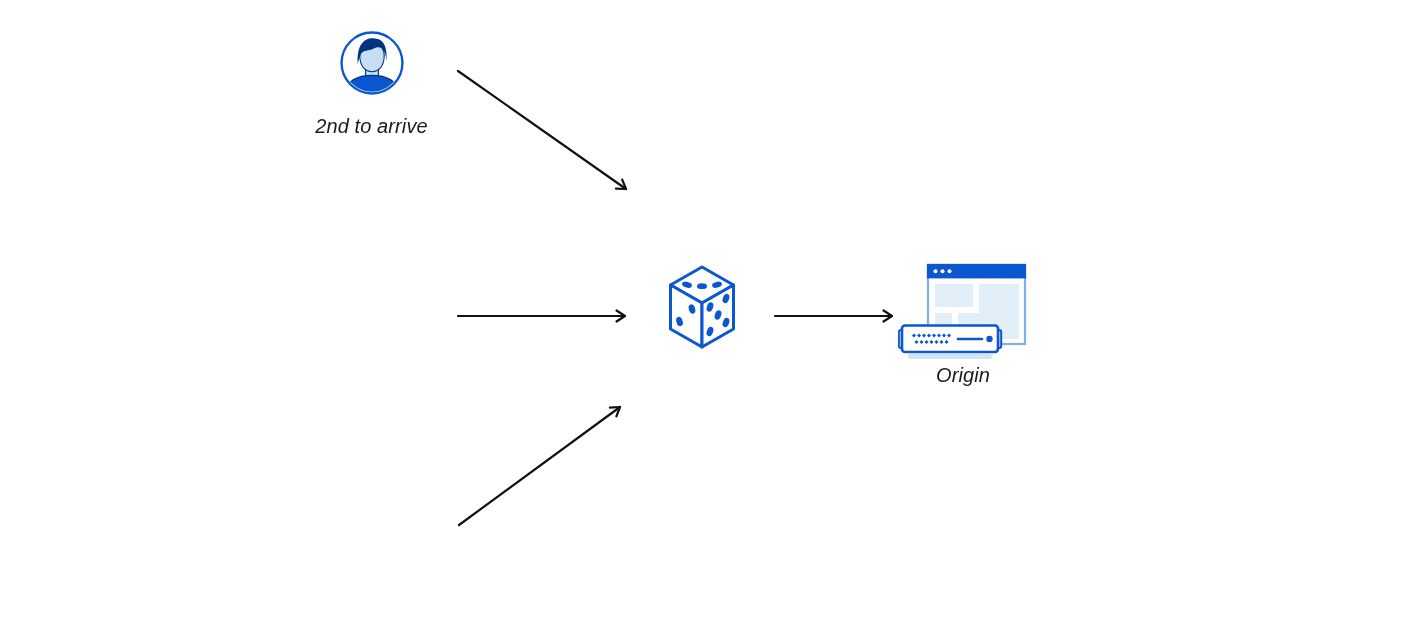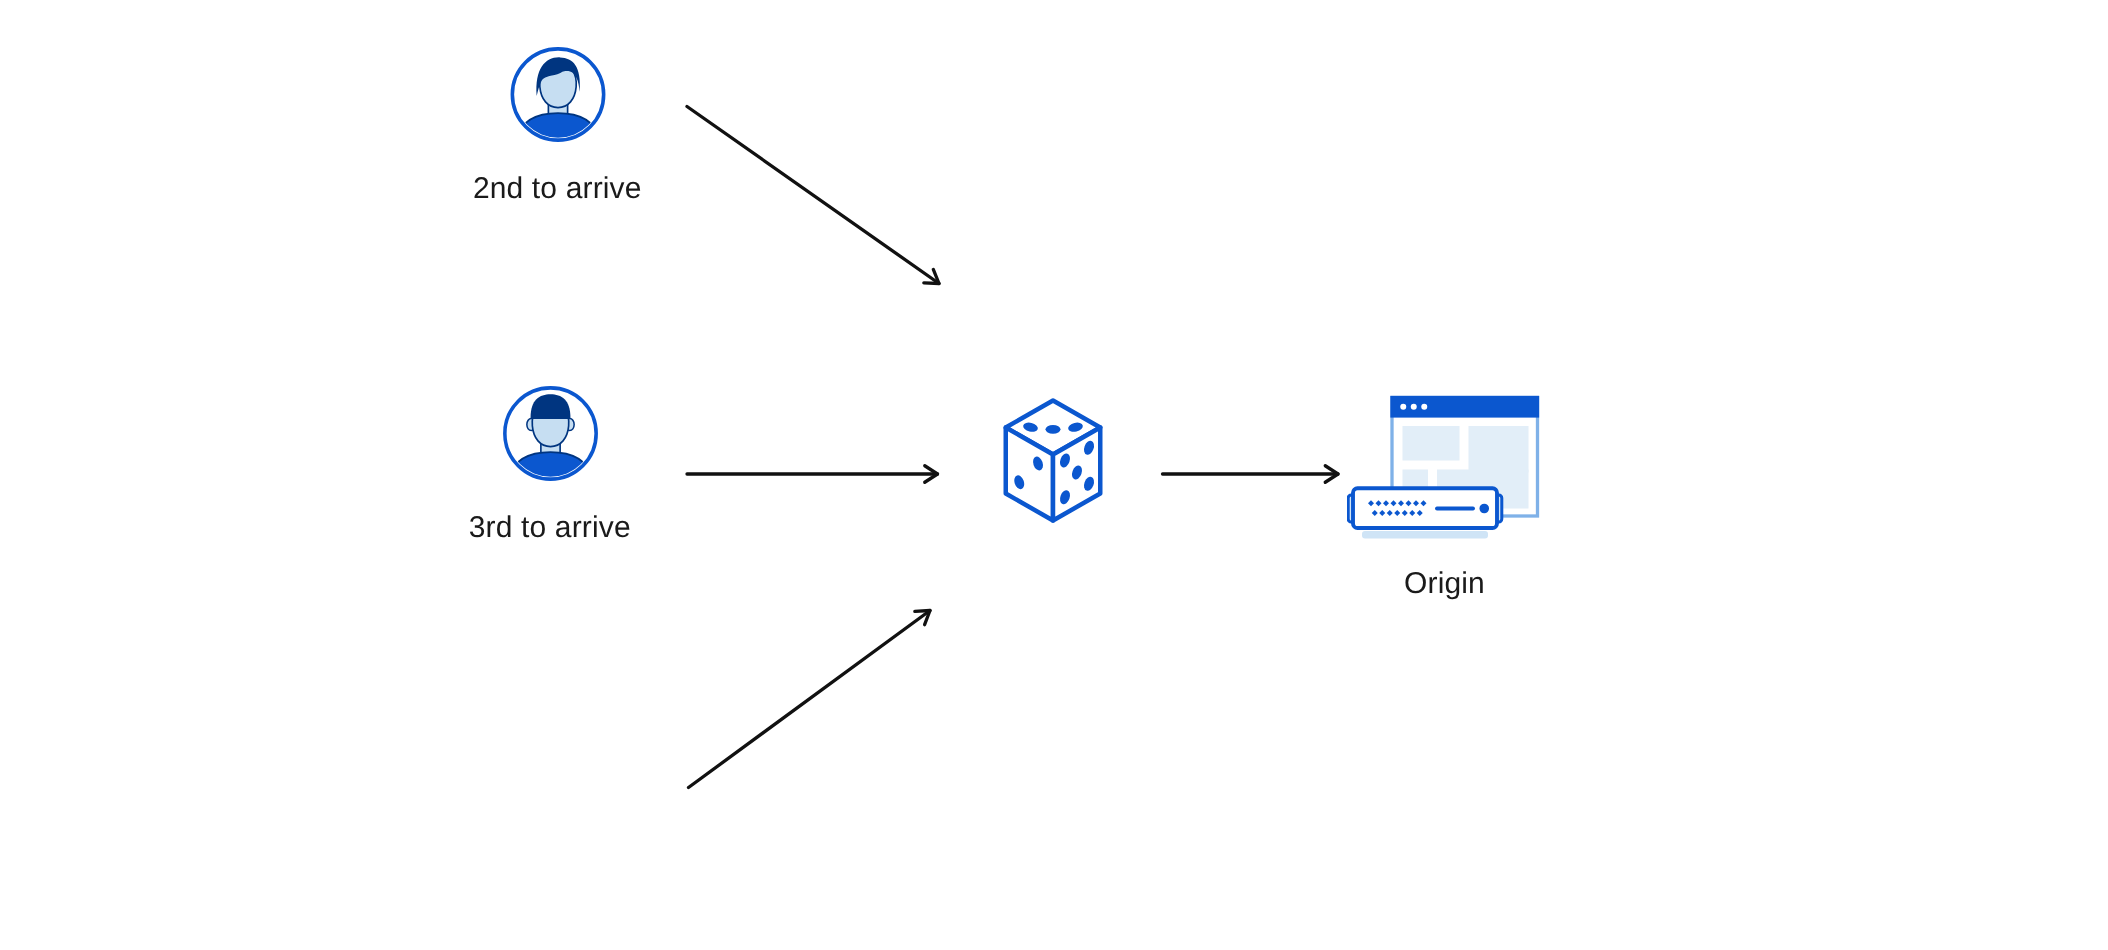--- a/index.html
+++ b/index.html
@@ -9,31 +9,31 @@
     --panel-light-blue:#e2eef8;
     --server-trim-blue:#cfe4f6;
     --window-border-blue:#7fb1e8;
     --arrow-black:#111111;
     --text-black:#1a1a1a;
     --background:#ffffff;
   }
   html,body{margin:0;padding:0;background:var(--background);}
   .canvas{
     position:relative;width:1273px;height:633px;background:var(--background);
-    font-family:"Liberation Sans",sans-serif;overflow:hidden;
+    font-family:"Liberation Sans",sans-serif;overflow:hidden;font-style:italic;
   }
   .arrows-layer{position:absolute;left:0;top:0;width:1405px;height:633px;}
   .arrow-line{stroke:var(--arrow-black);stroke-width:2.2px;fill:none;stroke-linecap:round;}
   .arrow-head{stroke:var(--arrow-black);stroke-width:2.2px;fill:none;stroke-linecap:round;stroke-linejoin:round;}
   .node{position:absolute;display:flex;flex-direction:column;align-items:center;}
   .node-label{
     margin-top:18px;font-size:20px;line-height:24px;color:var(--text-black);
     text-align:center;white-space:nowrap;letter-spacing:.1px;
   }
-  .origin-label{margin-top:14px;}
+  .origin-label{margin-top:0;}
   
   .f-white{fill:#ffffff}
   .f-blue{fill:var(--accent-blue)}
   .s-blue{stroke:var(--accent-blue)}
   .f-navy{fill:var(--navy)}
   .sk-navy{stroke:var(--navy)}
   .f-face{fill:var(--face-light-blue)}
   .f-panel{fill:var(--panel-light-blue)}
   .f-trim{fill:var(--server-trim-blue)}
   .s-win{stroke:var(--window-border-blue)}
@@ -64,37 +64,20 @@
       <g clip-path="url(#clipA)">
         <path class="f-face sk-navy" d="M29,36 L29,54 L43,54 L43,36 Z" stroke-width="1.2"></path>
         <path class="f-face sk-navy" stroke-width="1.2" d="M36,13.5 C45.5,13.5 50,21 49.2,30.5 C48.4,39.5 43.5,45.5 36,45.5 C28.5,45.5 23.6,39.5 22.8,30.5 C22,21 26.5,13.5 36,13.5 Z"></path>
         <path class="f-navy" d="M20.5,37 C19,17 27,8.5 37.5,9 C47,9.5 53,15 51.8,34 C51,26 49,17.5 40.5,19 C38.5,19.4 37.6,20.6 35.5,21.2 C30,22.8 25.5,22.5 23.8,26.5 C22.4,29.8 21.5,32.5 20.5,37 Z"></path>
         <path class="f-blue sk-navy" stroke-width="1.2" d="M5,73 C7,55 20,49.5 36,49.5 C52,49.5 65,55 67,73 Z"></path>
       </g>
     </svg>
     <div class="node-label">2nd to arrive</div>
   </div>
 
-  <div class="node" style="left:296px;top:256px;width:141px;">
-    <svg width="66" height="66" viewBox="0 0 72 72">
-      <clipPath id="clipB">
-          <circle cx="36" cy="36" r="31.4"></circle>
-        </clipPath>
-      <circle class="f-white s-blue" cx="36" cy="36" r="33.2" stroke-width="2.6"></circle>
-      <g clip-path="url(#clipB)">
-        <path class="f-face sk-navy" d="M29,36 L29,54 L43,54 L43,36 Z" stroke-width="1.2"></path>
-        <ellipse class="f-face sk-navy" cx="22" cy="29.5" rx="3.2" ry="4.4" stroke-width="1.1"></ellipse>
-        <ellipse class="f-face sk-navy" cx="50" cy="29.5" rx="3.2" ry="4.4" stroke-width="1.1"></ellipse>
-        <path class="f-face sk-navy" stroke-width="1.2" d="M36,13.5 C45.5,13.5 50,21 49.2,30.5 C48.4,39.5 43.5,45.5 36,45.5 C28.5,45.5 23.6,39.5 22.8,30.5 C22,21 26.5,13.5 36,13.5 Z"></path>
-        <path class="f-navy" d="M21.5,24.5 C21.5,11.5 28,7.5 36,7.5 C44,7.5 50.5,11.5 50.5,24.5 L50.5,25.5 L21.5,25.5 Z"></path>
-        <path class="f-blue sk-navy" stroke-width="1.2" d="M5,73 C7,55 20,49.5 36,49.5 C52,49.5 65,55 67,73 Z"></path>
-      </g>
-    </svg>
-    <div class="node-label">3rd to arrive</div>
-  </div>
 
 
   <div class="node" style="left:666px;top:263px;width:72px;">
     <svg width="72" height="90" viewBox="0 0 72 90">
       <g stroke-linejoin="round">
         <path class="f-white s-blue" stroke-width="3" d="M36,4 L67.5,22 L36,40 L4.5,22 Z"></path>
         <path class="f-white s-blue" stroke-width="3" d="M4.5,22 L36,40 L36,84 L4.5,66 Z"></path>
         <path class="f-white s-blue" stroke-width="3" d="M67.5,22 L36,40 L36,84 L67.5,66 Z"></path>
       </g>
 

